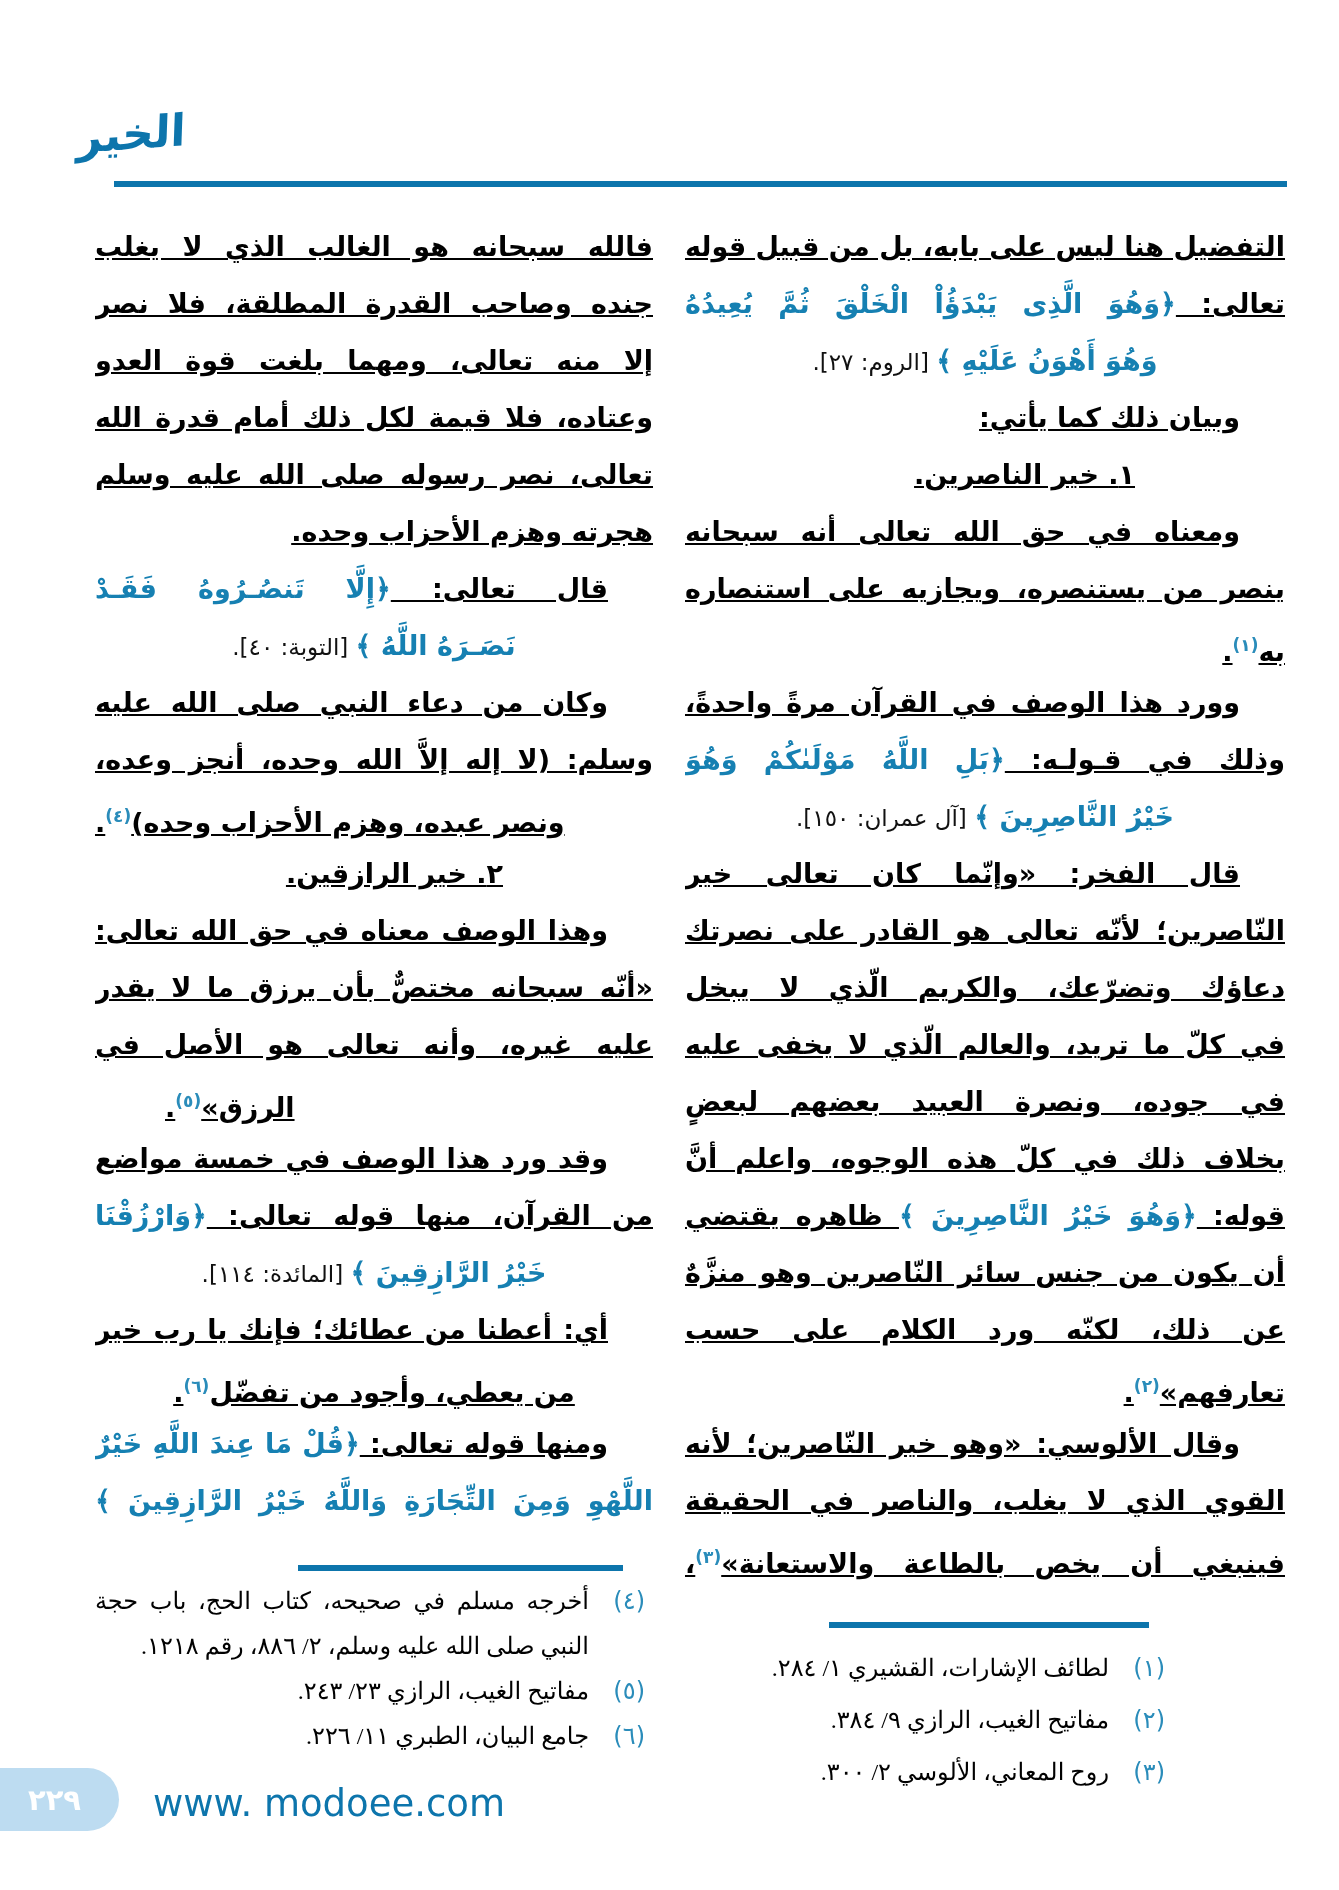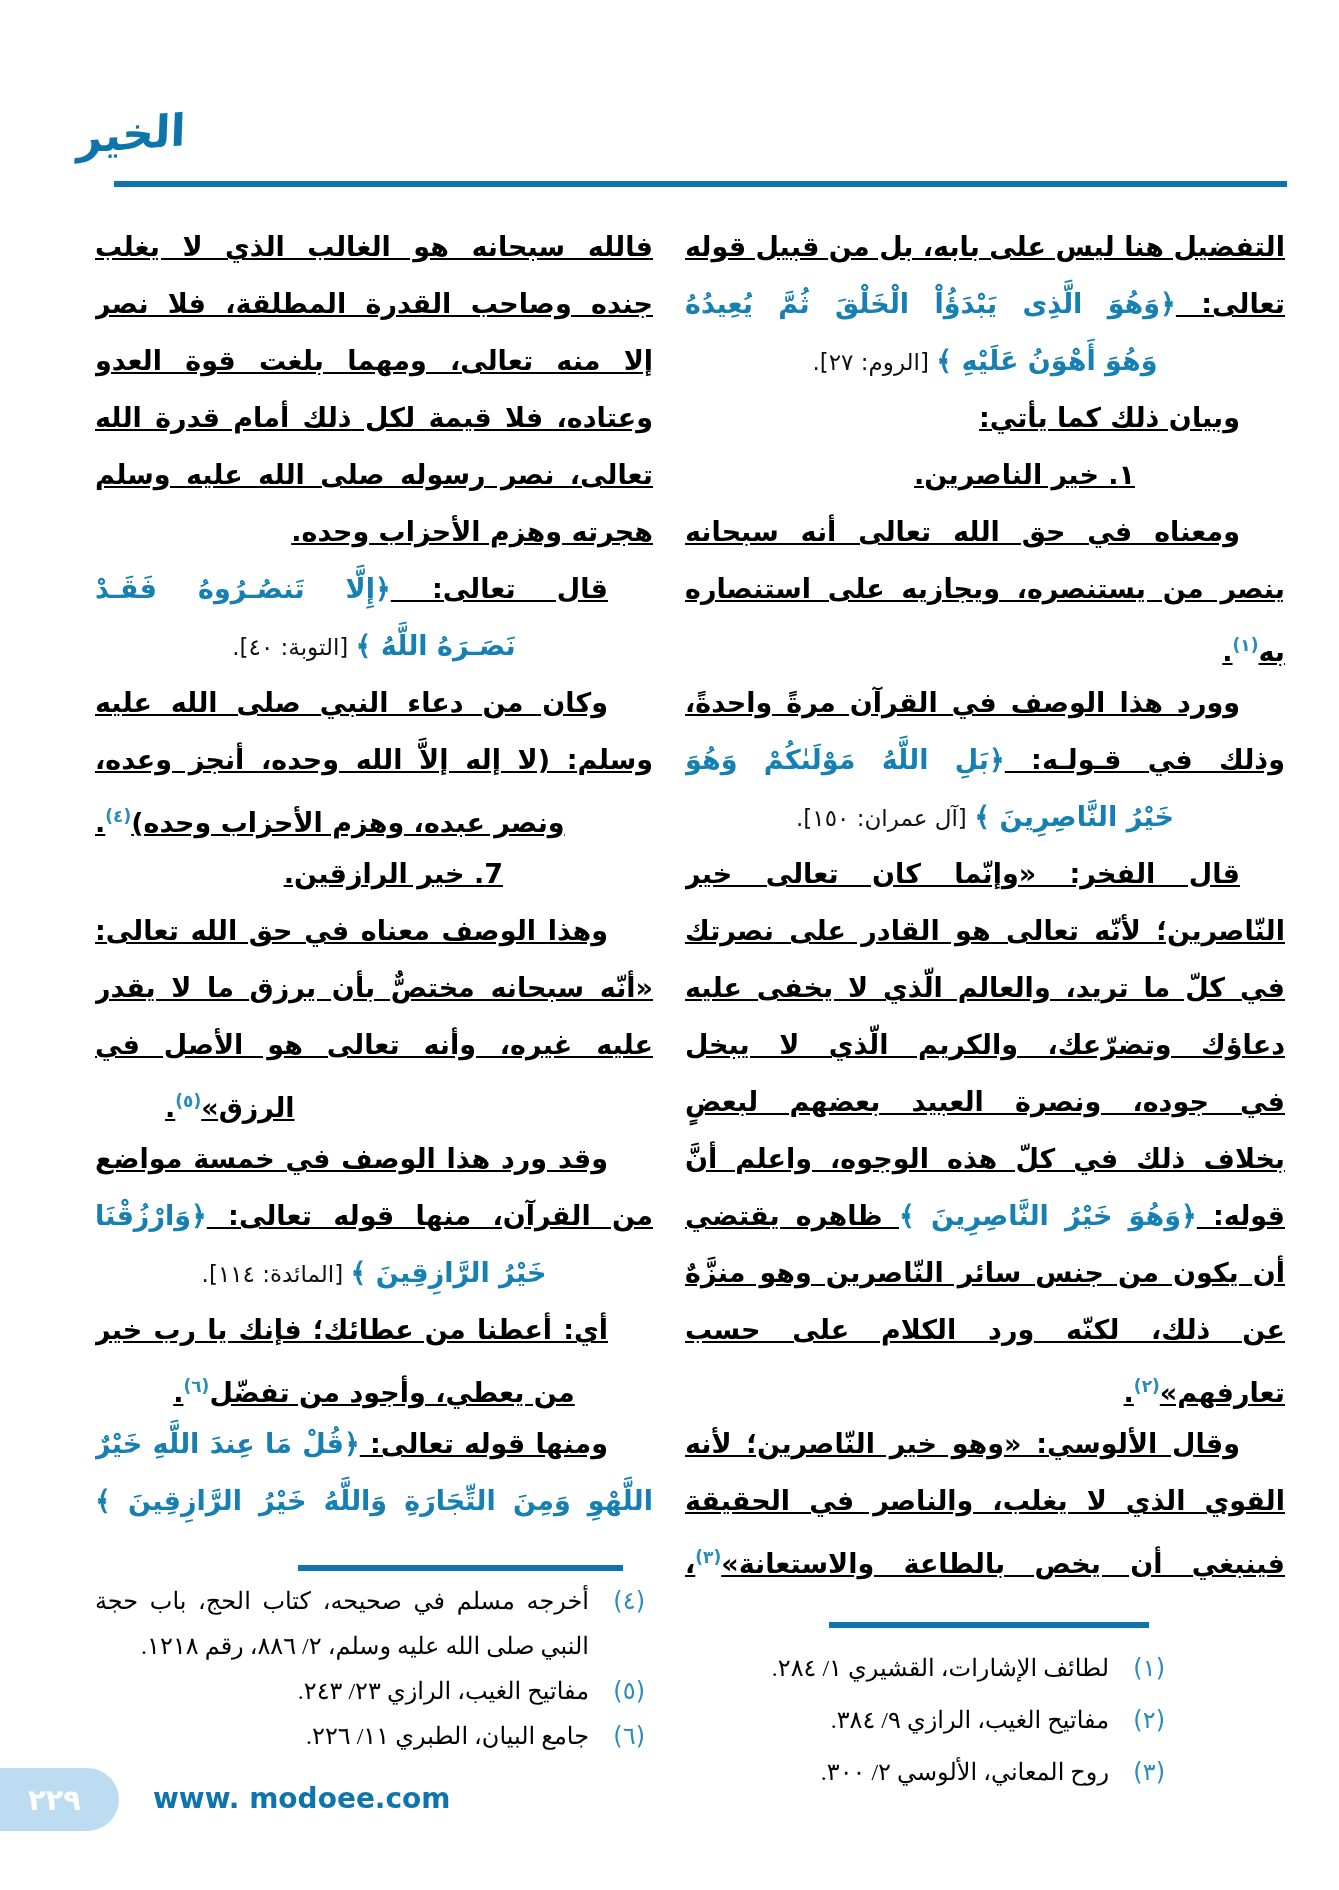--- a/index.html
+++ b/index.html
@@ -49,21 +49,21 @@
   .fn-num{color:#2a8cba;flex:0 0 auto;min-width:46px;}
   .fn-text{text-align:justify;font-family:Liberation Serif, serif;}
   
   .badge{
     position:absolute;left:0;top:1768px;width:119px;height:63px;background:#bddcf1;
     border-radius:0 32px 32px 0;display:flex;align-items:center;justify-content:center;
   }
   .badge span{color:#ffffff;font-size:29px;font-weight:bold;letter-spacing:10px;padding-right:10px;}
   .website{
     position:absolute;left:153px;top:1782px;direction:ltr;
-    color:#0d75ac;font-size:28px;font-weight:bold;
+    color:#0d75ac;font-size:37px;font-weight:normal;
   }
 </style>
 </head>
 <body>
 
 <div class="page">
 
   <div class="logo">
     <span>الخير</span>
   </div>
@@ -79,22 +79,22 @@
           <div class="line a-ri"><span class="s-n">وبيان ذلك كما يأتي:</span></div>
           <div class="line a-rh"><span class="s-n">١. خير الناصرين.</span></div>
           <div class="line a-ji"><span class="s-n">ومعناه في حق الله تعالى أنه سبحانه</span></div>
           <div class="line a-j"><span class="s-n">ينصر من يستنصره، ويجازيه على استنصاره</span></div>
           <div class="line a-r"><span class="s-n">به</span><span class="s-f">(١)</span><span class="s-n">.</span></div>
           <div class="line a-ji"><span class="s-n">وورد هذا الوصف في القرآن مرةً واحدةً،</span></div>
           <div class="line a-j"><span class="s-n">وذلك في قـولـه: </span><span class="s-q">﴿بَلِ اللَّهُ مَوْلَىٰكُمْ وَهُوَ</span></div>
           <div class="line a-c"><span class="s-q">خَيْرُ النَّاصِرِينَ ﴾</span><span class="s-b"> [آل عمران: ١٥٠].</span></div>
           <div class="line a-ji"><span class="s-n">قال الفخر: «وإنّما كان تعالى خير</span></div>
           <div class="line a-j"><span class="s-n">النّاصرين؛ لأنّه تعالى هو القادر على نصرتك</span></div>
+          <div class="line a-j"><span class="s-n">دعاؤك وتضرّعك، والكريم الّذي لا يبخل</span></div>
           <div class="line a-j"><span class="s-n">في كلّ ما تريد، والعالم الّذي لا يخفى عليه</span></div>
-          <div class="line a-j"><span class="s-n">دعاؤك وتضرّعك، والكريم الّذي لا يبخل</span></div>
           <div class="line a-j"><span class="s-n">في جوده، ونصرة العبيد بعضهم لبعضٍ</span></div>
           <div class="line a-j"><span class="s-n">بخلاف ذلك في كلّ هذه الوجوه، واعلم أنَّ</span></div>
           <div class="line a-j"><span class="s-n">قوله: </span><span class="s-q">﴿وَهُوَ خَيْرُ النَّاصِرِينَ ﴾</span><span class="s-n"> ظاهره يقتضي</span></div>
           <div class="line a-j"><span class="s-n">أن يكون من جنس سائر النّاصرين وهو منزَّهٌ</span></div>
           <div class="line a-j"><span class="s-n">عن ذلك، لكنّه ورد الكلام على حسب</span></div>
           <div class="line a-r"><span class="s-n">تعارفهم»</span><span class="s-f">(٢)</span><span class="s-n">.</span></div>
           <div class="line a-ji"><span class="s-n">وقال الألوسي: «وهو خير النّاصرين؛ لأنه</span></div>
           <div class="line a-j"><span class="s-n">القوي الذي لا يغلب، والناصر في الحقيقة</span></div>
           <div class="line a-j"><span class="s-n">فينبغي أن يخص بالطاعة والاستعانة»</span><span class="s-f">(٣)</span><span class="s-n">،</span></div>
         </div>
@@ -121,21 +121,21 @@
           <div class="line a-j"><span class="s-n">جنده وصاحب القدرة المطلقة، فلا نصر</span></div>
           <div class="line a-j"><span class="s-n">إلا منه تعالى، ومهما بلغت قوة العدو وعدته</span></div>
           <div class="line a-j"><span class="s-n">وعتاده، فلا قيمة لكل ذلك أمام قدرة الله</span></div>
           <div class="line a-j"><span class="s-n">تعالى، نصر رسوله صلى الله عليه وسلم في</span></div>
           <div class="line a-r"><span class="s-n">هجرته وهزم الأحزاب وحده.</span></div>
           <div class="line a-ji"><span class="s-n">قال تعالى: </span><span class="s-q">﴿إِلَّا تَنصُـرُوهُ فَقَـدْ</span></div>
           <div class="line a-c"><span class="s-q">نَصَـرَهُ اللَّهُ ﴾</span><span class="s-b"> [التوبة: ٤٠].</span></div>
           <div class="line a-ji"><span class="s-n">وكان من دعاء النبي صلى الله عليه</span></div>
           <div class="line a-j"><span class="s-n">وسلم: (لا إله إلاَّ الله وحده، أنجز وعده،</span></div>
           <div class="line a-l"><span class="s-n">ونصر عبده، وهزم الأحزاب وحده)</span><span class="s-f">(٤)</span><span class="s-n">.</span></div>
-          <div class="line a-rh"><span class="s-n">7. خير الرازقين.</span></div>
+          <div class="line a-rh"><span class="s-n">٢. خير الرازقين.</span></div>
           <div class="line a-ji"><span class="s-n">وهذا الوصف معناه في حق الله تعالى:</span></div>
           <div class="line a-j"><span class="s-n">«أنّه سبحانه مختصٌّ بأن يرزق ما لا يقدر</span></div>
           <div class="line a-j"><span class="s-n">عليه غيره، وأنه تعالى هو الأصل في</span></div>
           <div class="line a-li"><span class="s-n">الرزق»</span><span class="s-f">(٥)</span><span class="s-n">.</span></div>
           <div class="line a-ji"><span class="s-n">وقد ورد هذا الوصف في خمسة مواضع</span></div>
           <div class="line a-j"><span class="s-n">من القرآن، منها قوله تعالى: </span><span class="s-q">﴿وَارْزُقْنَا وَأَنتَ</span></div>
           <div class="line a-c"><span class="s-q">خَيْرُ الرَّازِقِينَ ﴾</span><span class="s-b"> [المائدة: ١١٤].</span></div>
           <div class="line a-ji"><span class="s-n">أي: أعطنا من عطائك؛ فإنك يا رب خير</span></div>
           <div class="line a-c"><span class="s-n">من يعطي، وأجود من تفضّل</span><span class="s-f">(٦)</span><span class="s-n">.</span></div>
           <div class="line a-ji"><span class="s-n">ومنها قوله تعالى: </span><span class="s-q">﴿قُلْ مَا عِندَ اللَّهِ خَيْرٌ مِّنَ</span></div>

